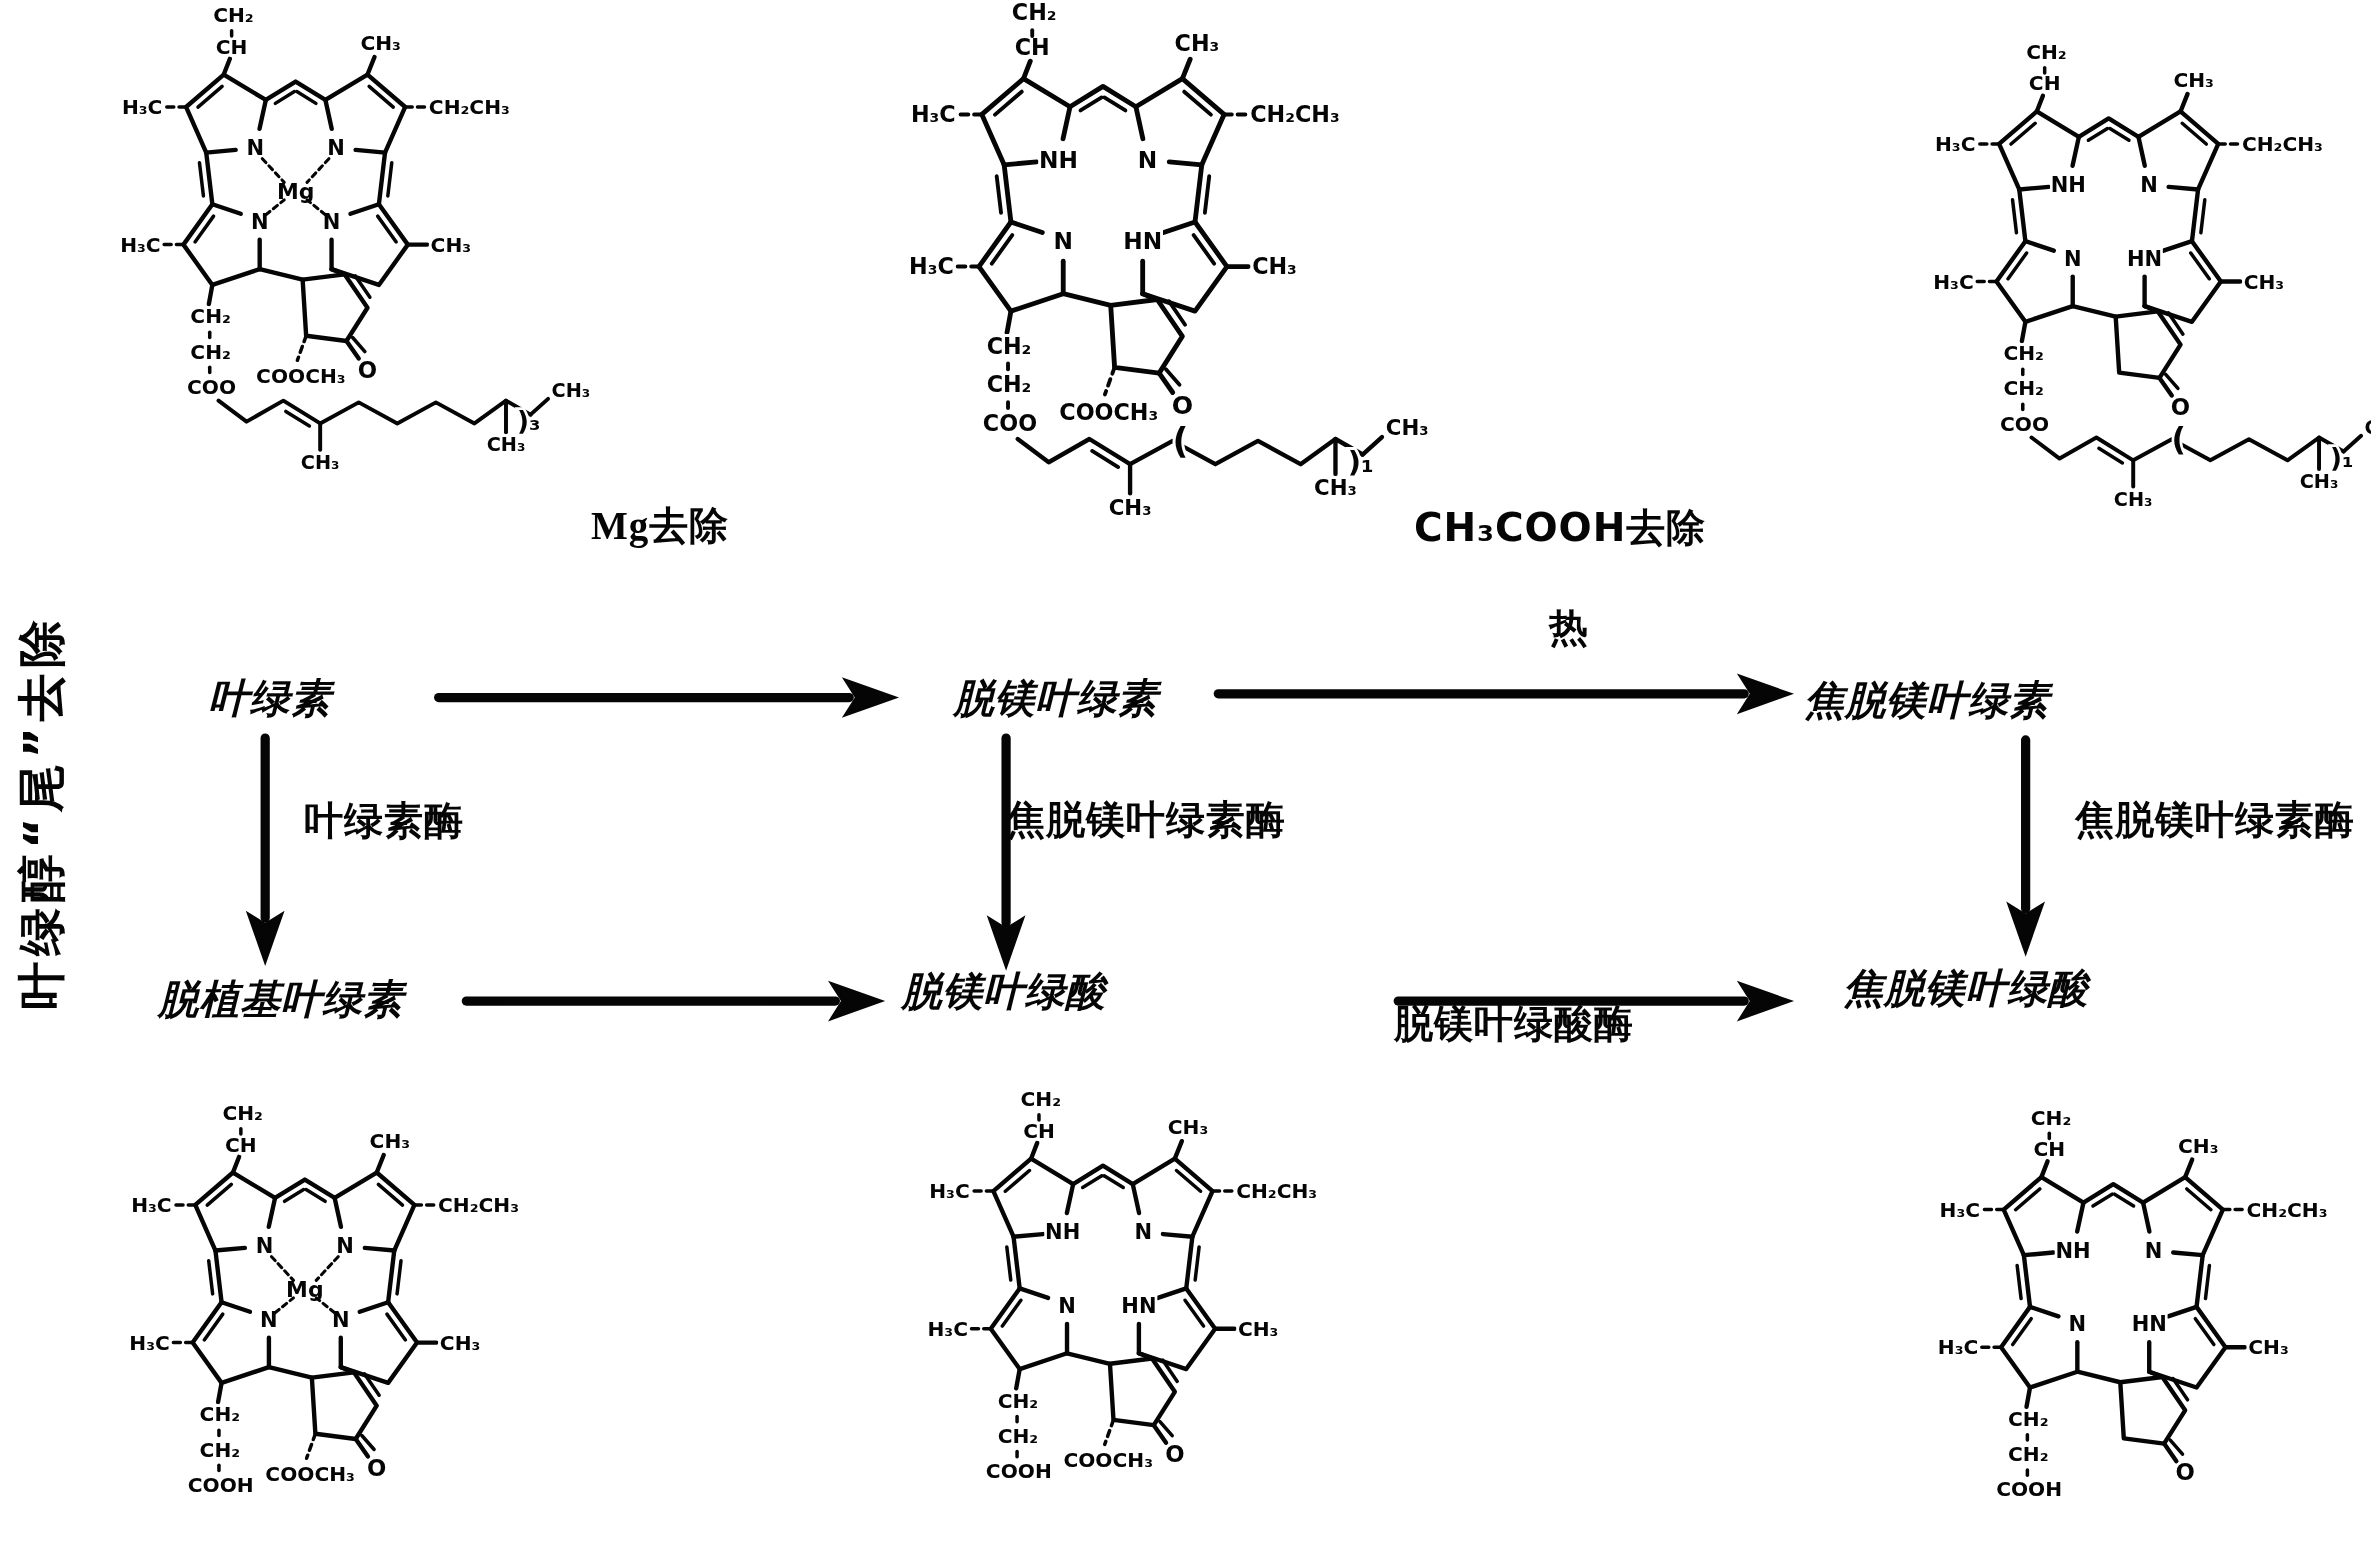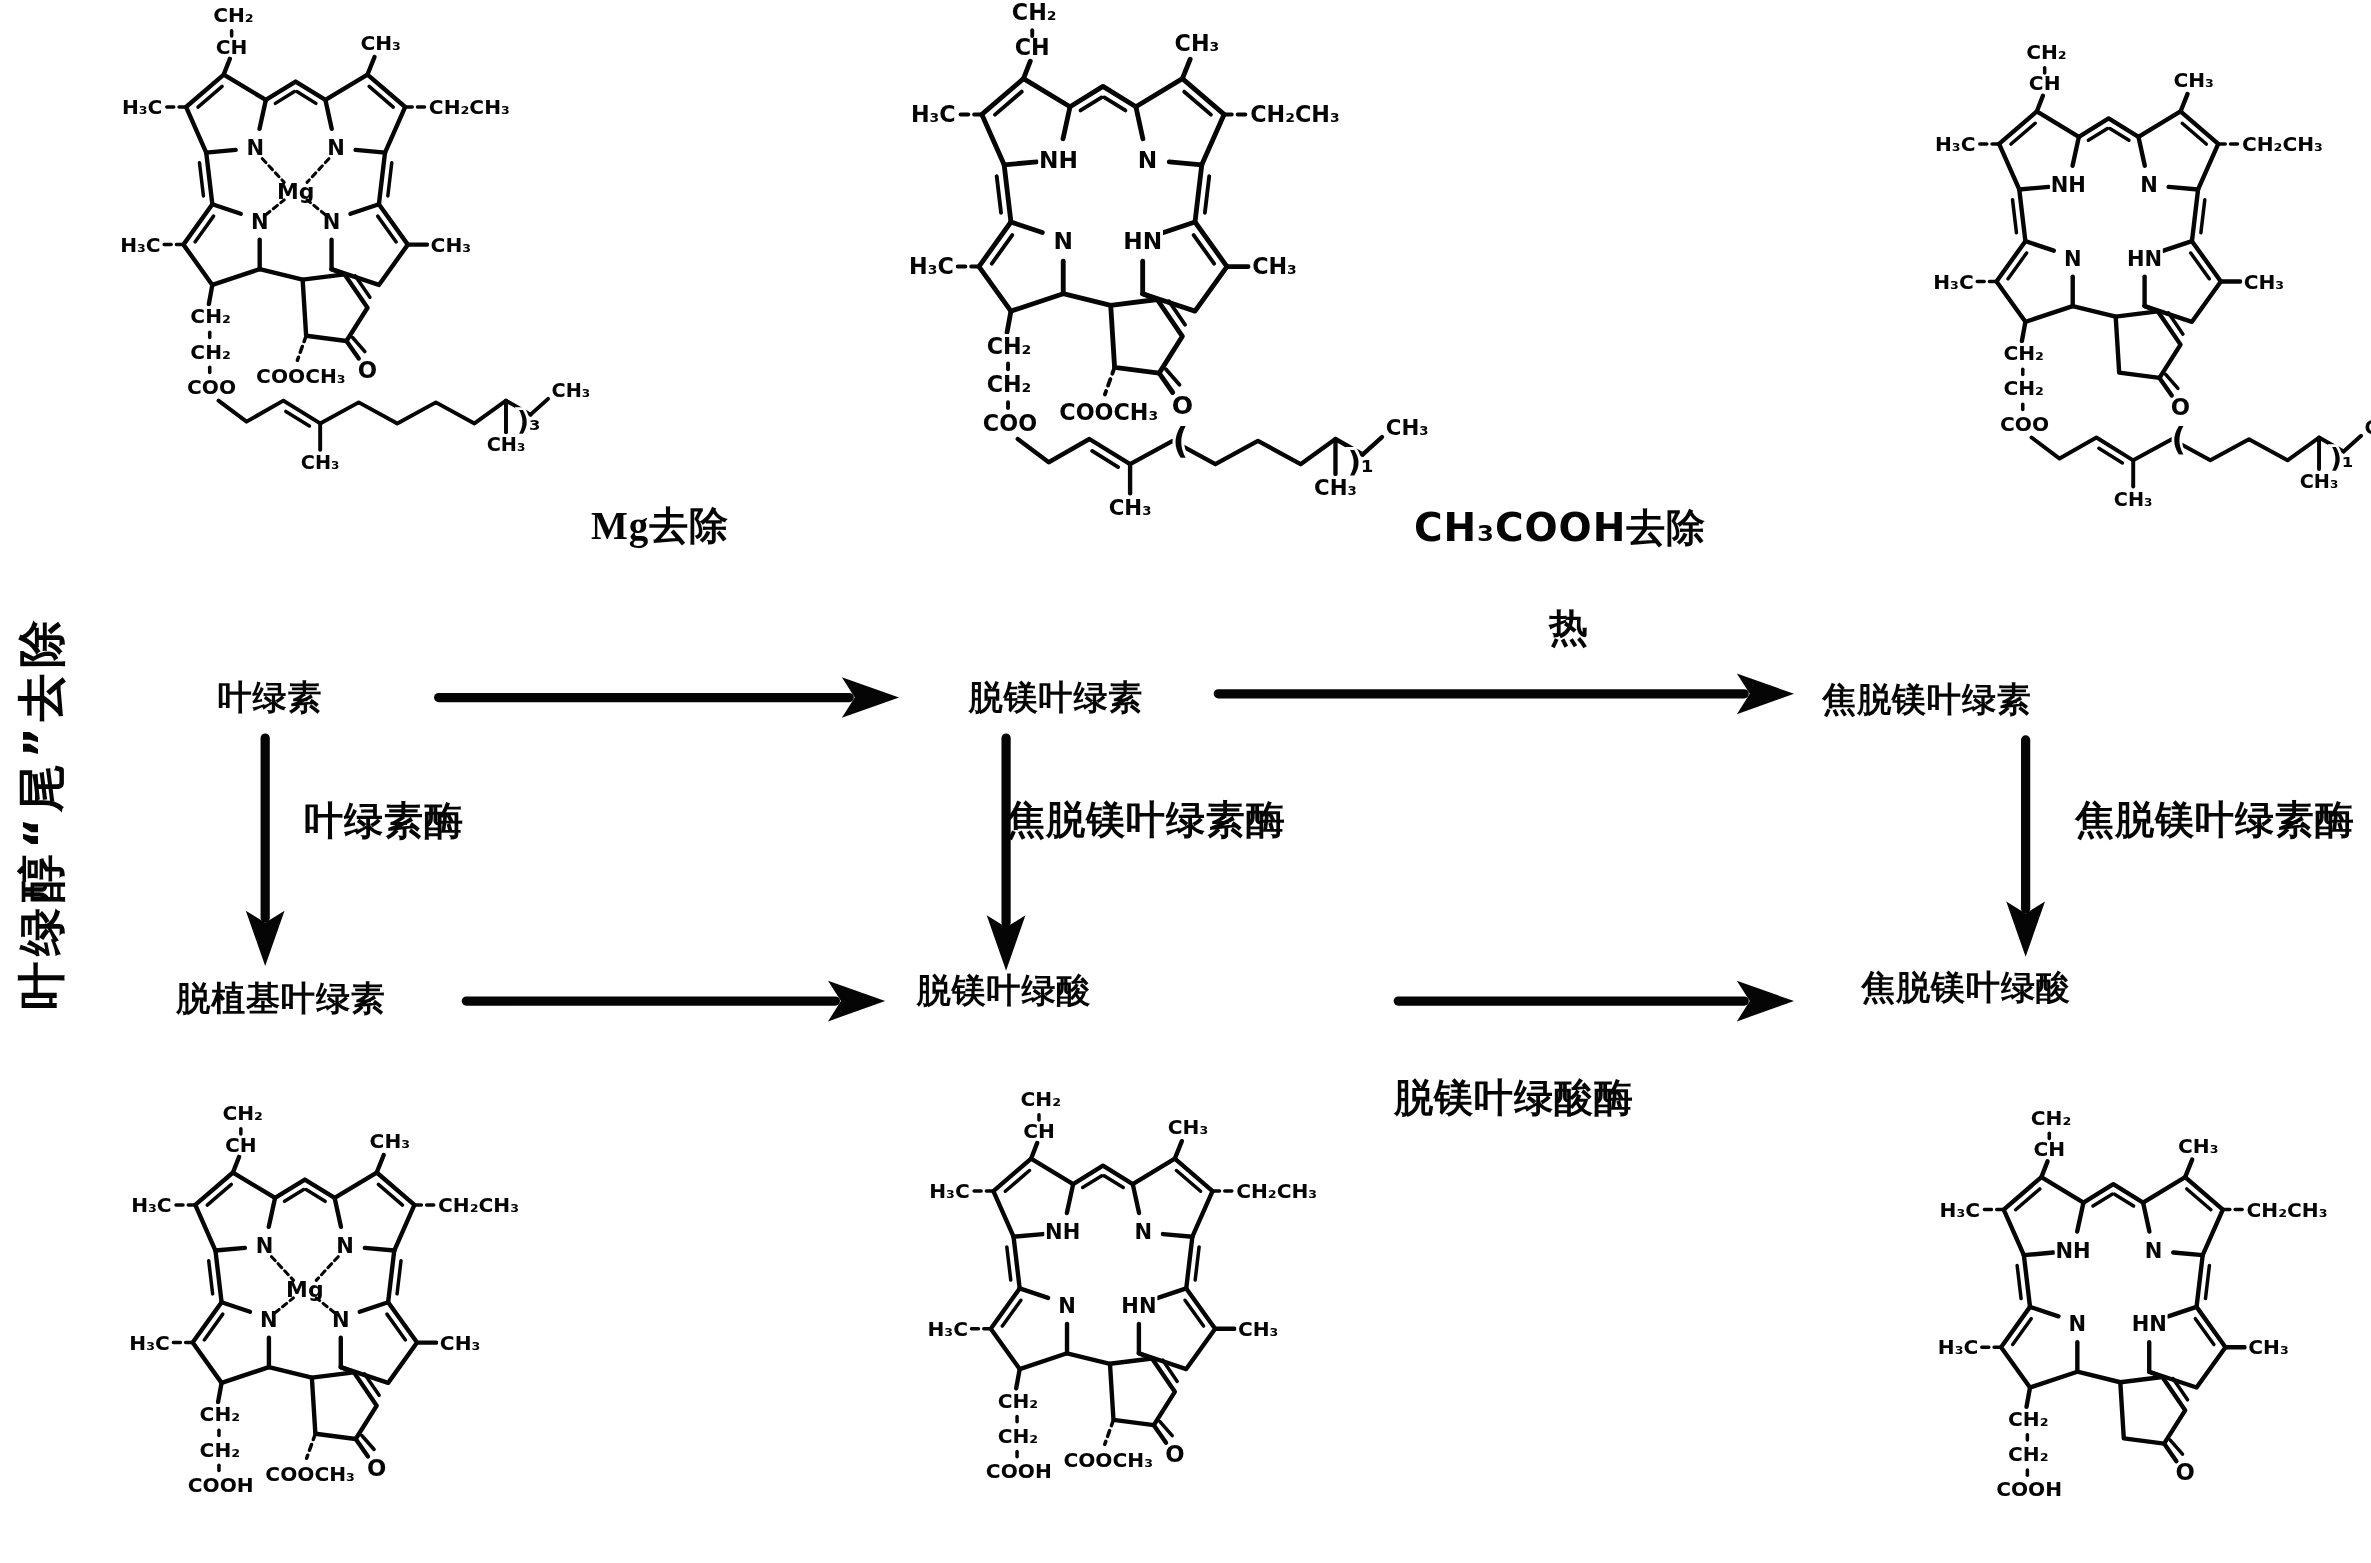--- a/index.html
+++ b/index.html
@@ -1,20 +1,20 @@
 <!DOCTYPE html>
 <html style="font-size:14.8px"><head>
 <meta charset="utf-8">
 <style>
   html,body{margin:0;padding:0;background:#ffffff;}
   body{width:2372px;height:1563px;position:relative;overflow:hidden;
        font-family:"DejaVu Sans",sans-serif;color:#050505;}
   .lbl{position:absolute;transform:translate(-50%,-50%);white-space:nowrap;
        font-weight:bold;color:#050505;letter-spacing:0.9px;}
-  .node{font-size:34px;}
+  .node{font-size:40px;font-style:italic;}
   .rx{font-size:39px;}
   .side{font-size:48px;transform:translate(-50%,-50%) rotate(-90deg);letter-spacing:5.5px;}
   #diagram-svg{position:absolute;left:0;top:0;}
   text{font-family:"DejaVu Sans",sans-serif;font-weight:bold;fill:#050505;
        paint-order:stroke;stroke:#ffffff;stroke-width:6px;}
 </style>
 </head>
 <body>
 
 <svg id="diagram-svg" width="2372" height="1563" viewBox="0 0 2570 1694">
@@ -439,16 +439,16 @@
 <div class="lbl node" style="left:281px;top:999px;">脱植基叶绿素</div>
 <div class="lbl node" style="left:956px;top:991px;margin-left:48px;">脱镁叶绿酸</div>
 <div class="lbl node" style="left:1966px;top:988px;">焦脱镁叶绿酸</div>
 
 <div class="lbl rx" style="left:660px;top:526px;font-family:Liberation Serif, serif;">Mg去除</div>
 <div class="lbl rx" style="left:1560px;top:528px;">CH₃COOH去除</div>
 <div class="lbl rx" style="left:1569px;top:628px;">热</div>
 <div class="lbl rx" style="left:369px;top:821px;margin-left:15px;">叶绿素酶</div>
 <div class="lbl rx" style="left:1146px;top:820px;">焦脱镁叶绿素酶</div>
 <div class="lbl rx" style="left:2215px;top:820px;text-align:right;">焦脱镁叶绿素酶</div>
-<div class="lbl rx" style="left:1514px;top:1098px;">脱镁叶绿酸酶</div>
+<div class="lbl rx" style="left:1514px;top:1024px;">脱镁叶绿酸酶</div>
 
 <div class="lbl side" style="left:42px;top:812px;">叶绿醇“尾”去除</div>
 
 
 </body></html>

